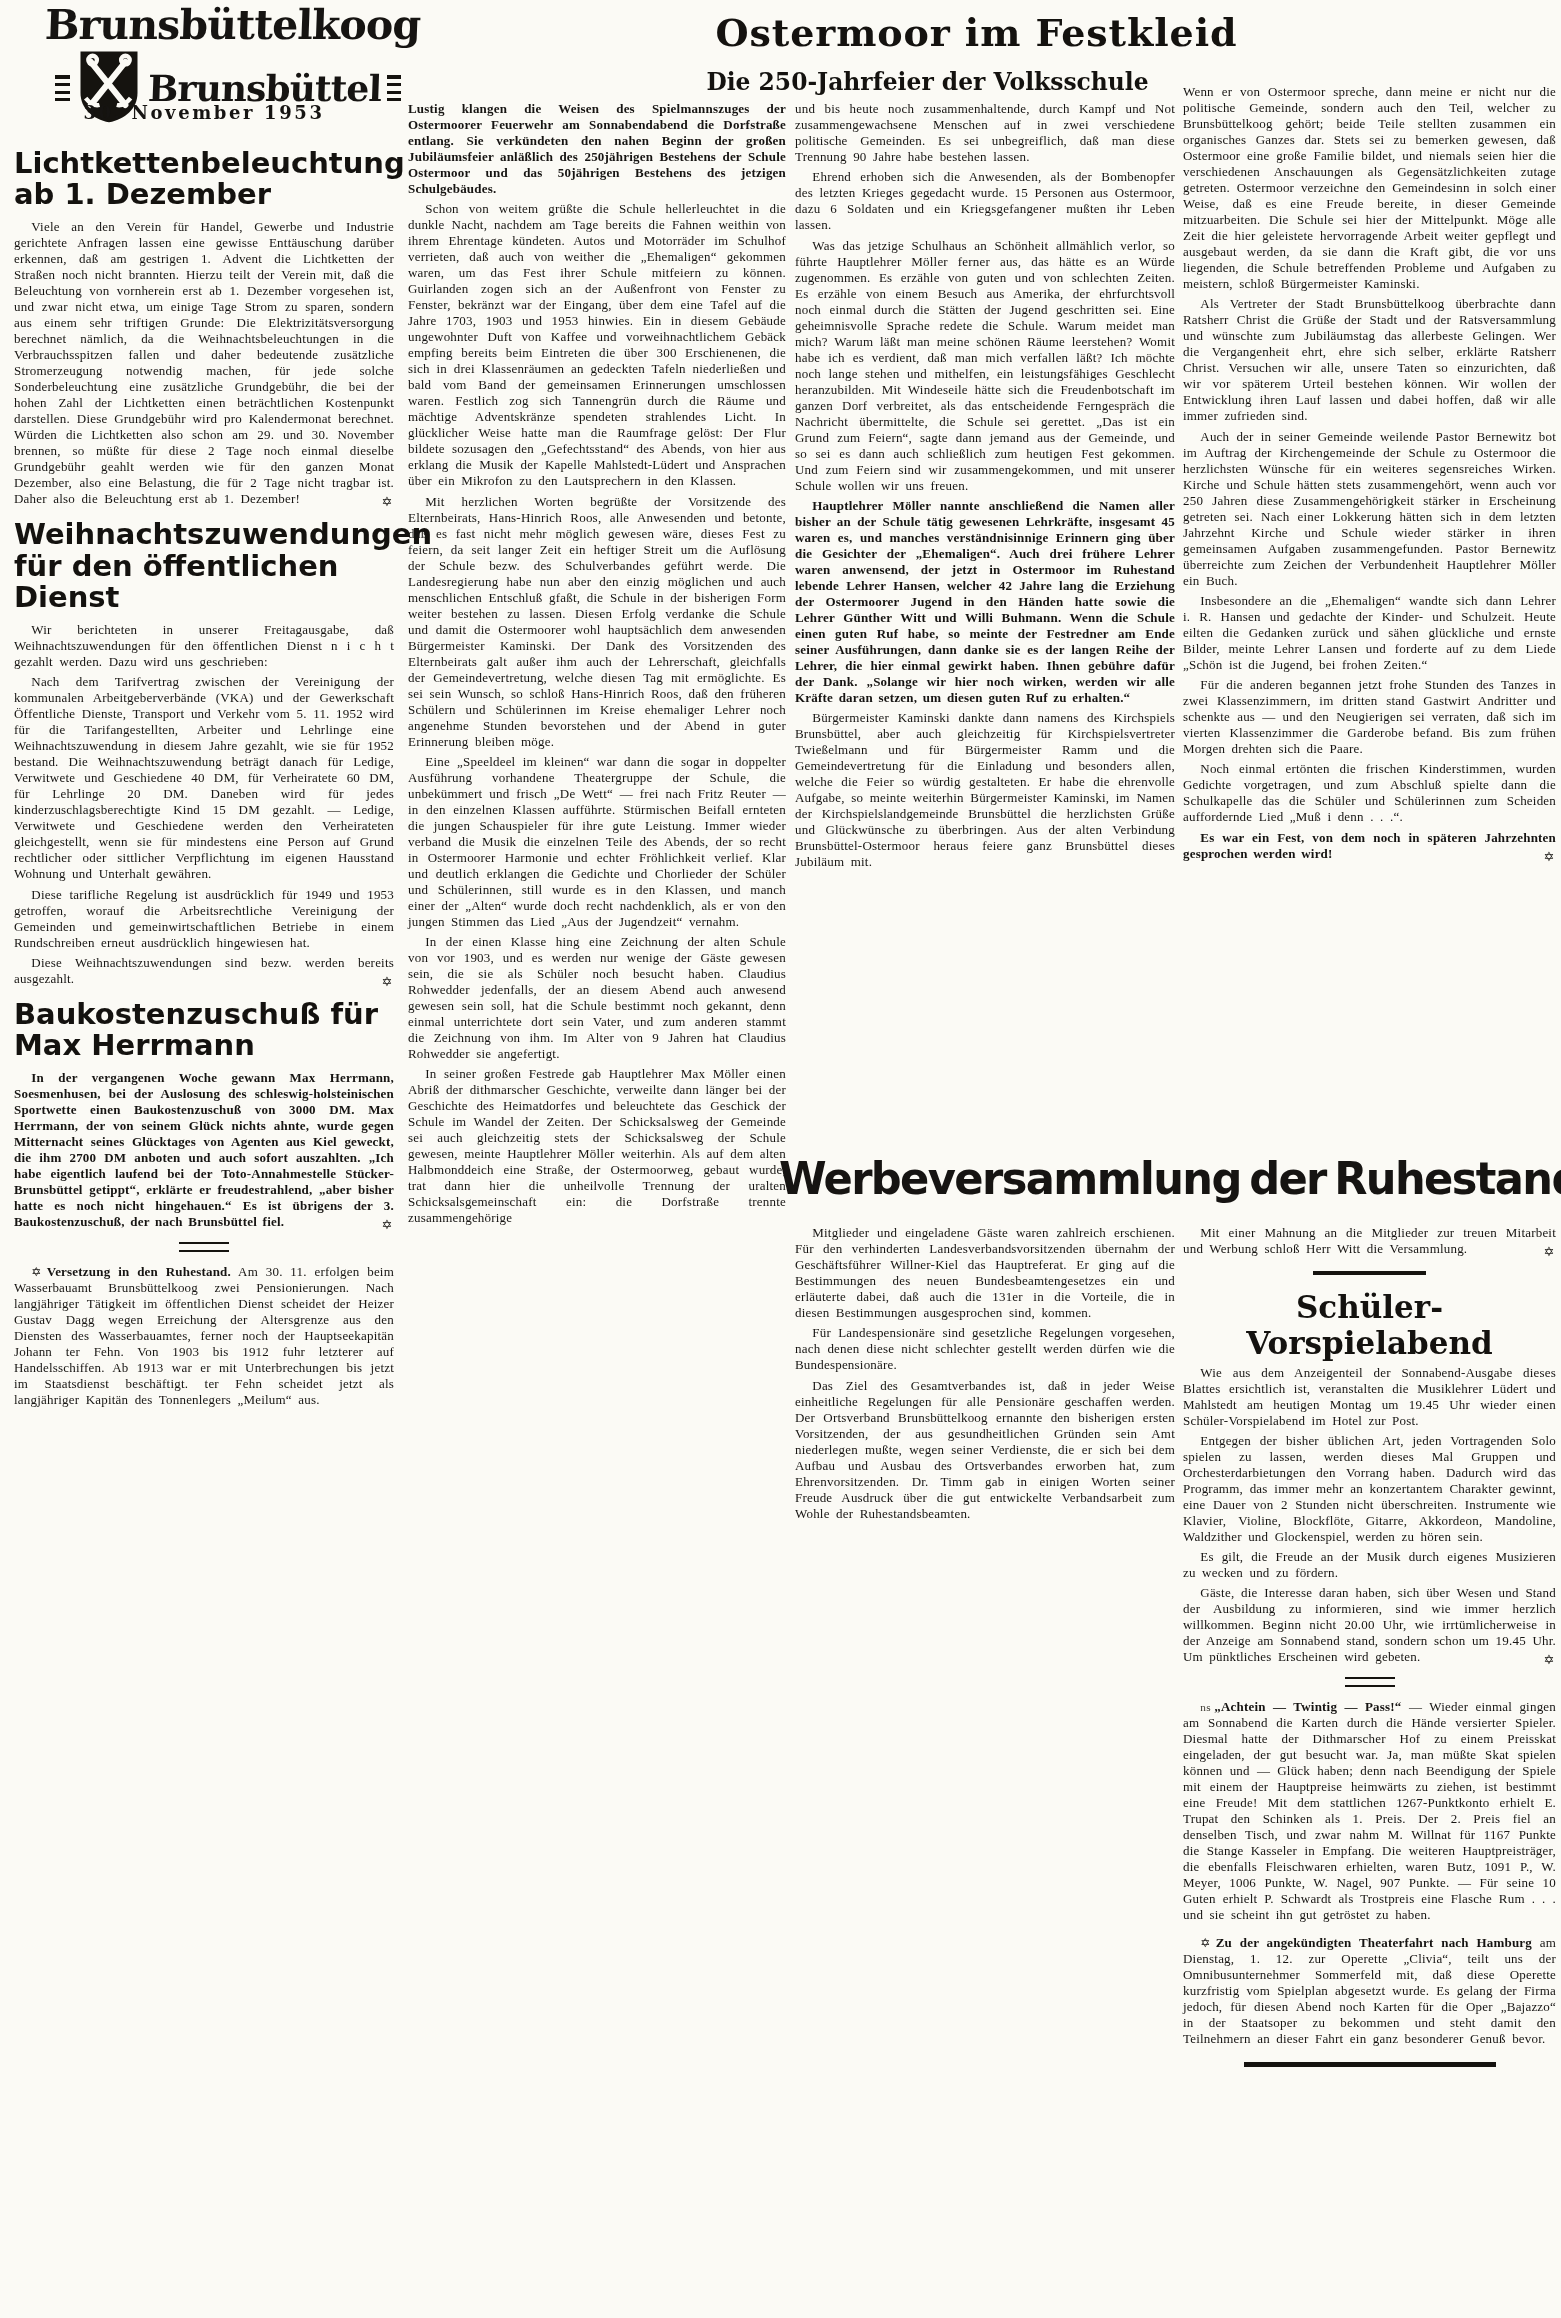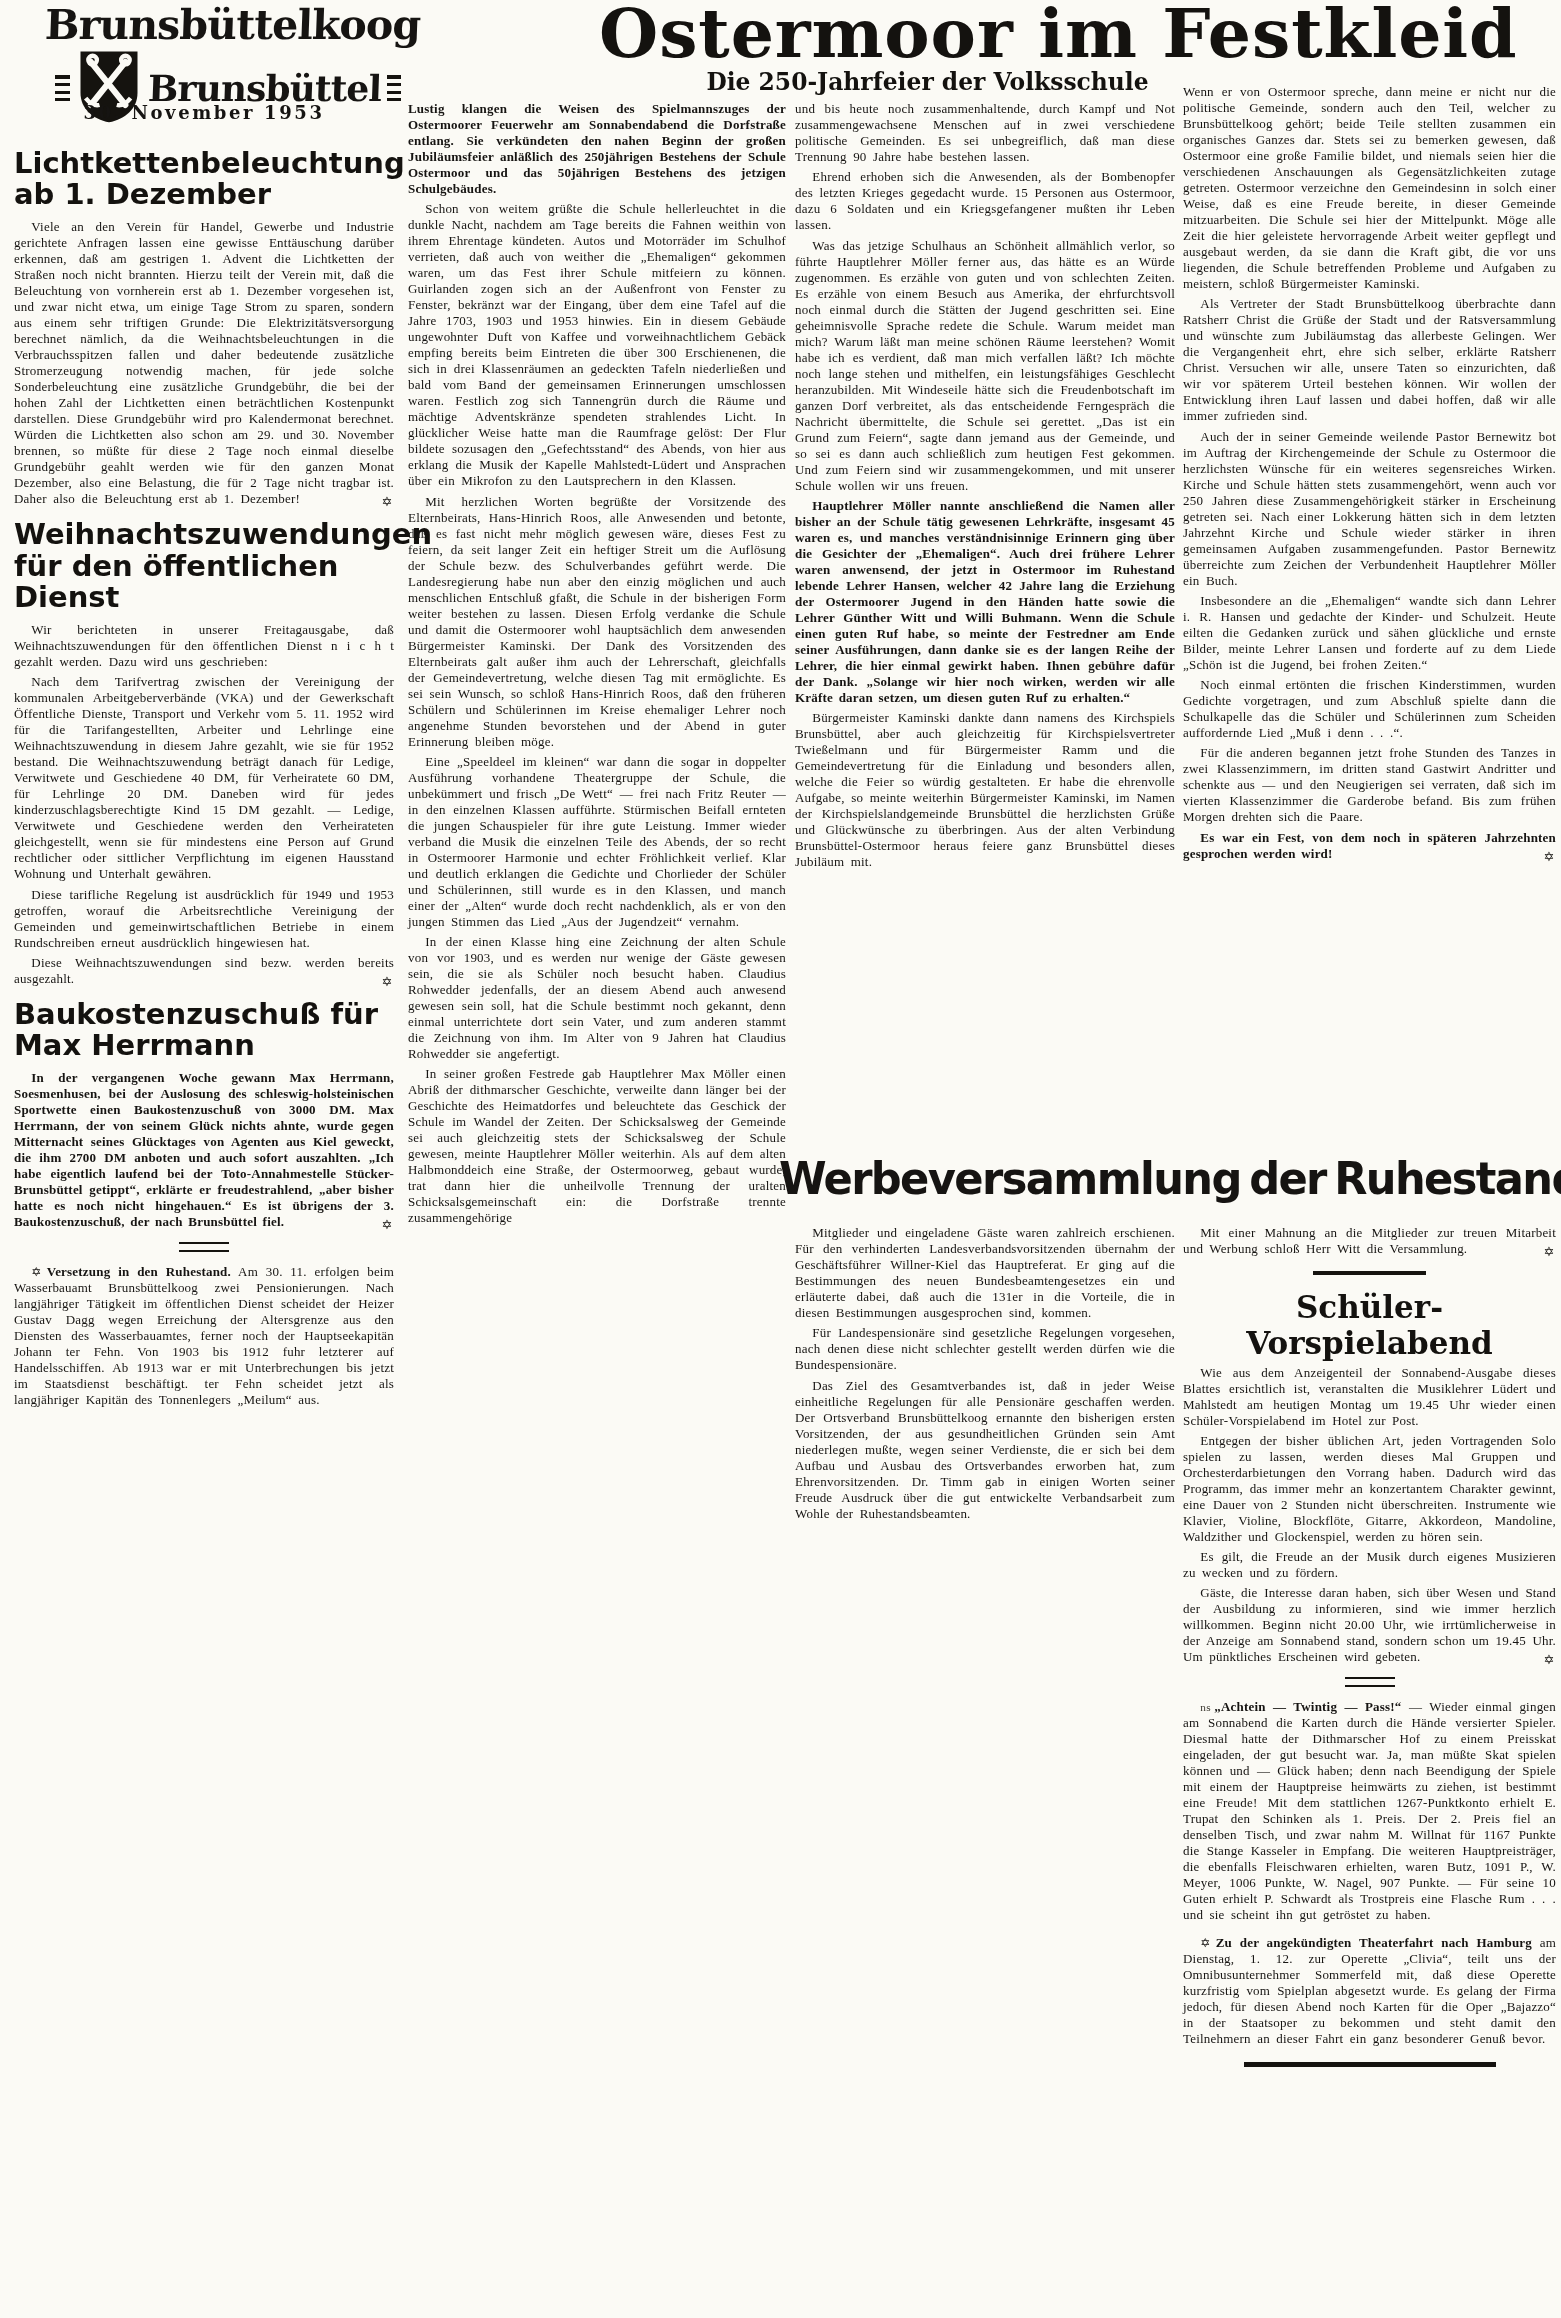--- a/index.html
+++ b/index.html
@@ -54,21 +54,21 @@
     transform:skewX(-2deg);white-space:nowrap;
   }
   .speedlines{
     width:31px;height:26px;
     background:repeating-linear-gradient(to bottom,#15130f 0 3.5px,transparent 3.5px 7.8px);
   }
   .crest{flex:0 0 auto;}
   
   .main-headline{
     position:absolute;left:599px;top:5.2px;width:755px;
-    font-size:68px;line-height:56px;letter-spacing:0.9px;white-space:nowrap;
+    font-size:38px;line-height:56px;letter-spacing:0.9px;white-space:nowrap;
   }
   .main-subhead{position:absolute;left:624px;top:69px;width:607px;font-size:23.4px;line-height:26px;}
   .colA{position:absolute;left:408px;top:101px;width:378px;}
   .colB{position:absolute;left:795px;top:101px;width:380px;height:1045px;overflow:hidden;}
   .colC{position:absolute;left:1183px;top:84px;width:373px;height:1058px;overflow:hidden;}
   
   .werbe-head{
     position:absolute;left:779px;top:1154px;width:781px;
     font-family:"DejaVu Sans", sans-serif;font-weight:bold;
     font-size:45px;line-height:49px;letter-spacing:-1.7px;word-spacing:-5.2px;
@@ -175,22 +175,22 @@
     <p class="para">Was das jetzige Schulhaus an Schönheit allmählich verlor, so führte Hauptlehrer Möller ferner aus, das hätte es an Würde zugenommen. Es erzähle von guten und von schlechten Zeiten. Es erzähle von einem Besuch aus Amerika, der ehrfurchtsvoll noch einmal durch die Stätten der Jugend geschritten sei. Eine geheimnisvolle Sprache redete die Schule. Warum meidet man mich? Warum läßt man meine schönen Räume leerstehen? Womit habe ich es verdient, daß man mich verfallen läßt? Ich möchte noch lange stehen und mithelfen, ein leistungsfähiges Geschlecht heranzubilden. Mit Windeseile hätte sich die Freudenbotschaft im ganzen Dorf verbreitet, als das entscheidende Ferngespräch die Nachricht übermittelte, die Schule sei gerettet. „Das ist ein Grund zum Feiern“, sagte dann jemand aus der Gemeinde, und so sei es dann auch schließlich zum heutigen Fest gekommen. Und zum Feiern sind wir zusammengekommen, und mit unserer Schule wollen wir uns freuen.</p>
     <p class="para bold">Hauptlehrer Möller nannte anschließend die Namen aller bisher an der Schule tätig gewesenen Lehrkräfte, insgesamt 45 waren es, und manches verständnisinnige Erinnern ging über die Gesichter der „Ehemaligen“. Auch drei frühere Lehrer waren anwensend, der jetzt in Ostermoor im Ruhestand lebende Lehrer Hansen, welcher 42 Jahre lang die Erziehung der Ostermoorer Jugend in den Händen hatte sowie die Lehrer Günther Witt und Willi Buhmann. Wenn die Schule einen guten Ruf habe, so meinte der Festredner am Ende seiner Ausführungen, dann danke sie es der langen Reihe der Lehrer, die hier einmal gewirkt haben. Ihnen gebühre dafür der Dank. „Solange wir hier noch wirken, werden wir alle Kräfte daran setzen, um diesen guten Ruf zu erhalten.“</p>
     <p class="para">Bürgermeister Kaminski dankte dann namens des Kirchspiels Brunsbüttel, aber auch gleichzeitig für Kirchspielsvertreter Twießelmann und für Bürgermeister Ramm und die Gemeindevertretung für die Einladung und besonders allen, welche die Feier so würdig gestalteten. Er habe die ehrenvolle Aufgabe, so meinte weiterhin Bürgermeister Kaminski, im Namen der Kirchspielslandgemeinde Brunsbüttel die herzlichsten Grüße und Glückwünsche zu überbringen. Aus der alten Verbindung Brunsbüttel-Ostermoor heraus feiere ganz Brunsbüttel dieses Jubiläum mit.</p>
   </div>
 
   <div class="colC">
     <p class="para nolead">Wenn er von Ostermoor spreche, dann meine er nicht nur die politische Gemeinde, sondern auch den Teil, welcher zu Brunsbüttelkoog gehört; beide Teile stellten zusammen ein organisches Ganzes dar. Stets sei zu bemerken gewesen, daß Ostermoor eine große Familie bildet, und niemals seien hier die verschiedenen Anschauungen als Gegensätzlichkeiten zutage getreten. Ostermoor verzeichne den Gemeindesinn in solch einer Weise, daß es eine Freude bereite, in dieser Gemeinde mitzuarbeiten. Die Schule sei hier der Mittelpunkt. Möge alle Zeit die hier geleistete hervorragende Arbeit weiter gepflegt und ausgebaut werden, da sie dann die Kraft gibt, die vor uns liegenden, die Schule betreffenden Probleme und Aufgaben zu meistern, schloß Bürgermeister Kaminski.</p>
     <p class="para">Als Vertreter der Stadt Brunsbüttelkoog überbrachte dann Ratsherr Christ die Grüße der Stadt und der Ratsversammlung und wünschte zum Jubiläumstag das allerbeste Gelingen. Wer die Vergangenheit ehrt, ehre sich selber, erklärte Ratsherr Christ. Versuchen wir alle, unsere Taten so einzurichten, daß wir vor späterem Urteil bestehen können. Wir wollen der Entwicklung ihren Lauf lassen und dabei hoffen, daß wir alle immer zufrieden sind.</p>
     <p class="para">Auch der in seiner Gemeinde weilende Pastor Bernewitz bot im Auftrag der Kirchengemeinde der Schule zu Ostermoor die herzlichsten Wünsche für ein weiteres segensreiches Wirken. Kirche und Schule hätten stets zusammengehört, wenn auch vor 250 Jahren diese Zusammengehörigkeit stärker in Erscheinung getreten sei. Nach einer Lokkerung hätten sich in dem letzten Jahrzehnt Kirche und Schule wieder stärker in ihren gemeinsamen Aufgaben zusammengefunden. Pastor Bernewitz überreichte zum Zeichen der Verbundenheit Hauptlehrer Möller ein Buch.</p>
     <p class="para">Insbesondere an die „Ehemaligen“ wandte sich dann Lehrer i. R. Hansen und gedachte der Kinder- und Schulzeit. Heute eilten die Gedanken zurück und sähen glückliche und ernste Bilder, meinte Lehrer Lansen und forderte auf zu dem Liede „Schön ist die Jugend, bei frohen Zeiten.“</p>
+    <p class="para">Für die anderen begannen jetzt frohe Stunden des Tanzes in zwei Klassenzimmern, im dritten stand Gastwirt Andritter und schenkte aus — und den Neugierigen sei verraten, daß sich im vierten Klassenzimmer die Garderobe befand. Bis zum frühen Morgen drehten sich die Paare.</p>
     <p class="para">Noch einmal ertönten die frischen Kinderstimmen, wurden Gedichte vorgetragen, und zum Abschluß spielte dann die Schulkapelle das die Schüler und Schülerinnen zum Scheiden auffordernde Lied „Muß i denn . . .“.</p>
-    <p class="para">Für die anderen begannen jetzt frohe Stunden des Tanzes in zwei Klassenzimmern, im dritten stand Gastwirt Andritter und schenkte aus — und den Neugierigen sei verraten, daß sich im vierten Klassenzimmer die Garderobe befand. Bis zum frühen Morgen drehten sich die Paare.</p>
     <div class="para-wrap">
       <p class="para bold">Es war ein Fest, von dem noch in späteren Jahrzehnten gesprochen werden wird!</p>
       <span class="star">✡</span>
     </div>
   </div>
 
   <h2 class="werbe-head">Werbeversammlung der Ruhestandsbeamten</h2>
 
   <div class="werbe-colA">
     <p class="para">Mitglieder und eingeladene Gäste waren zahlreich erschienen. Für den verhinderten Landesverbandsvorsitzenden übernahm der Geschäftsführer Willner-Kiel das Hauptreferat. Er ging auf die Bestimmungen des neuen Bundesbeamtengesetzes ein und erläuterte dabei, daß auch die 131er in die Vorteile, die in diesen Bestimmungen ausgesprochen sind, kommen.</p>

